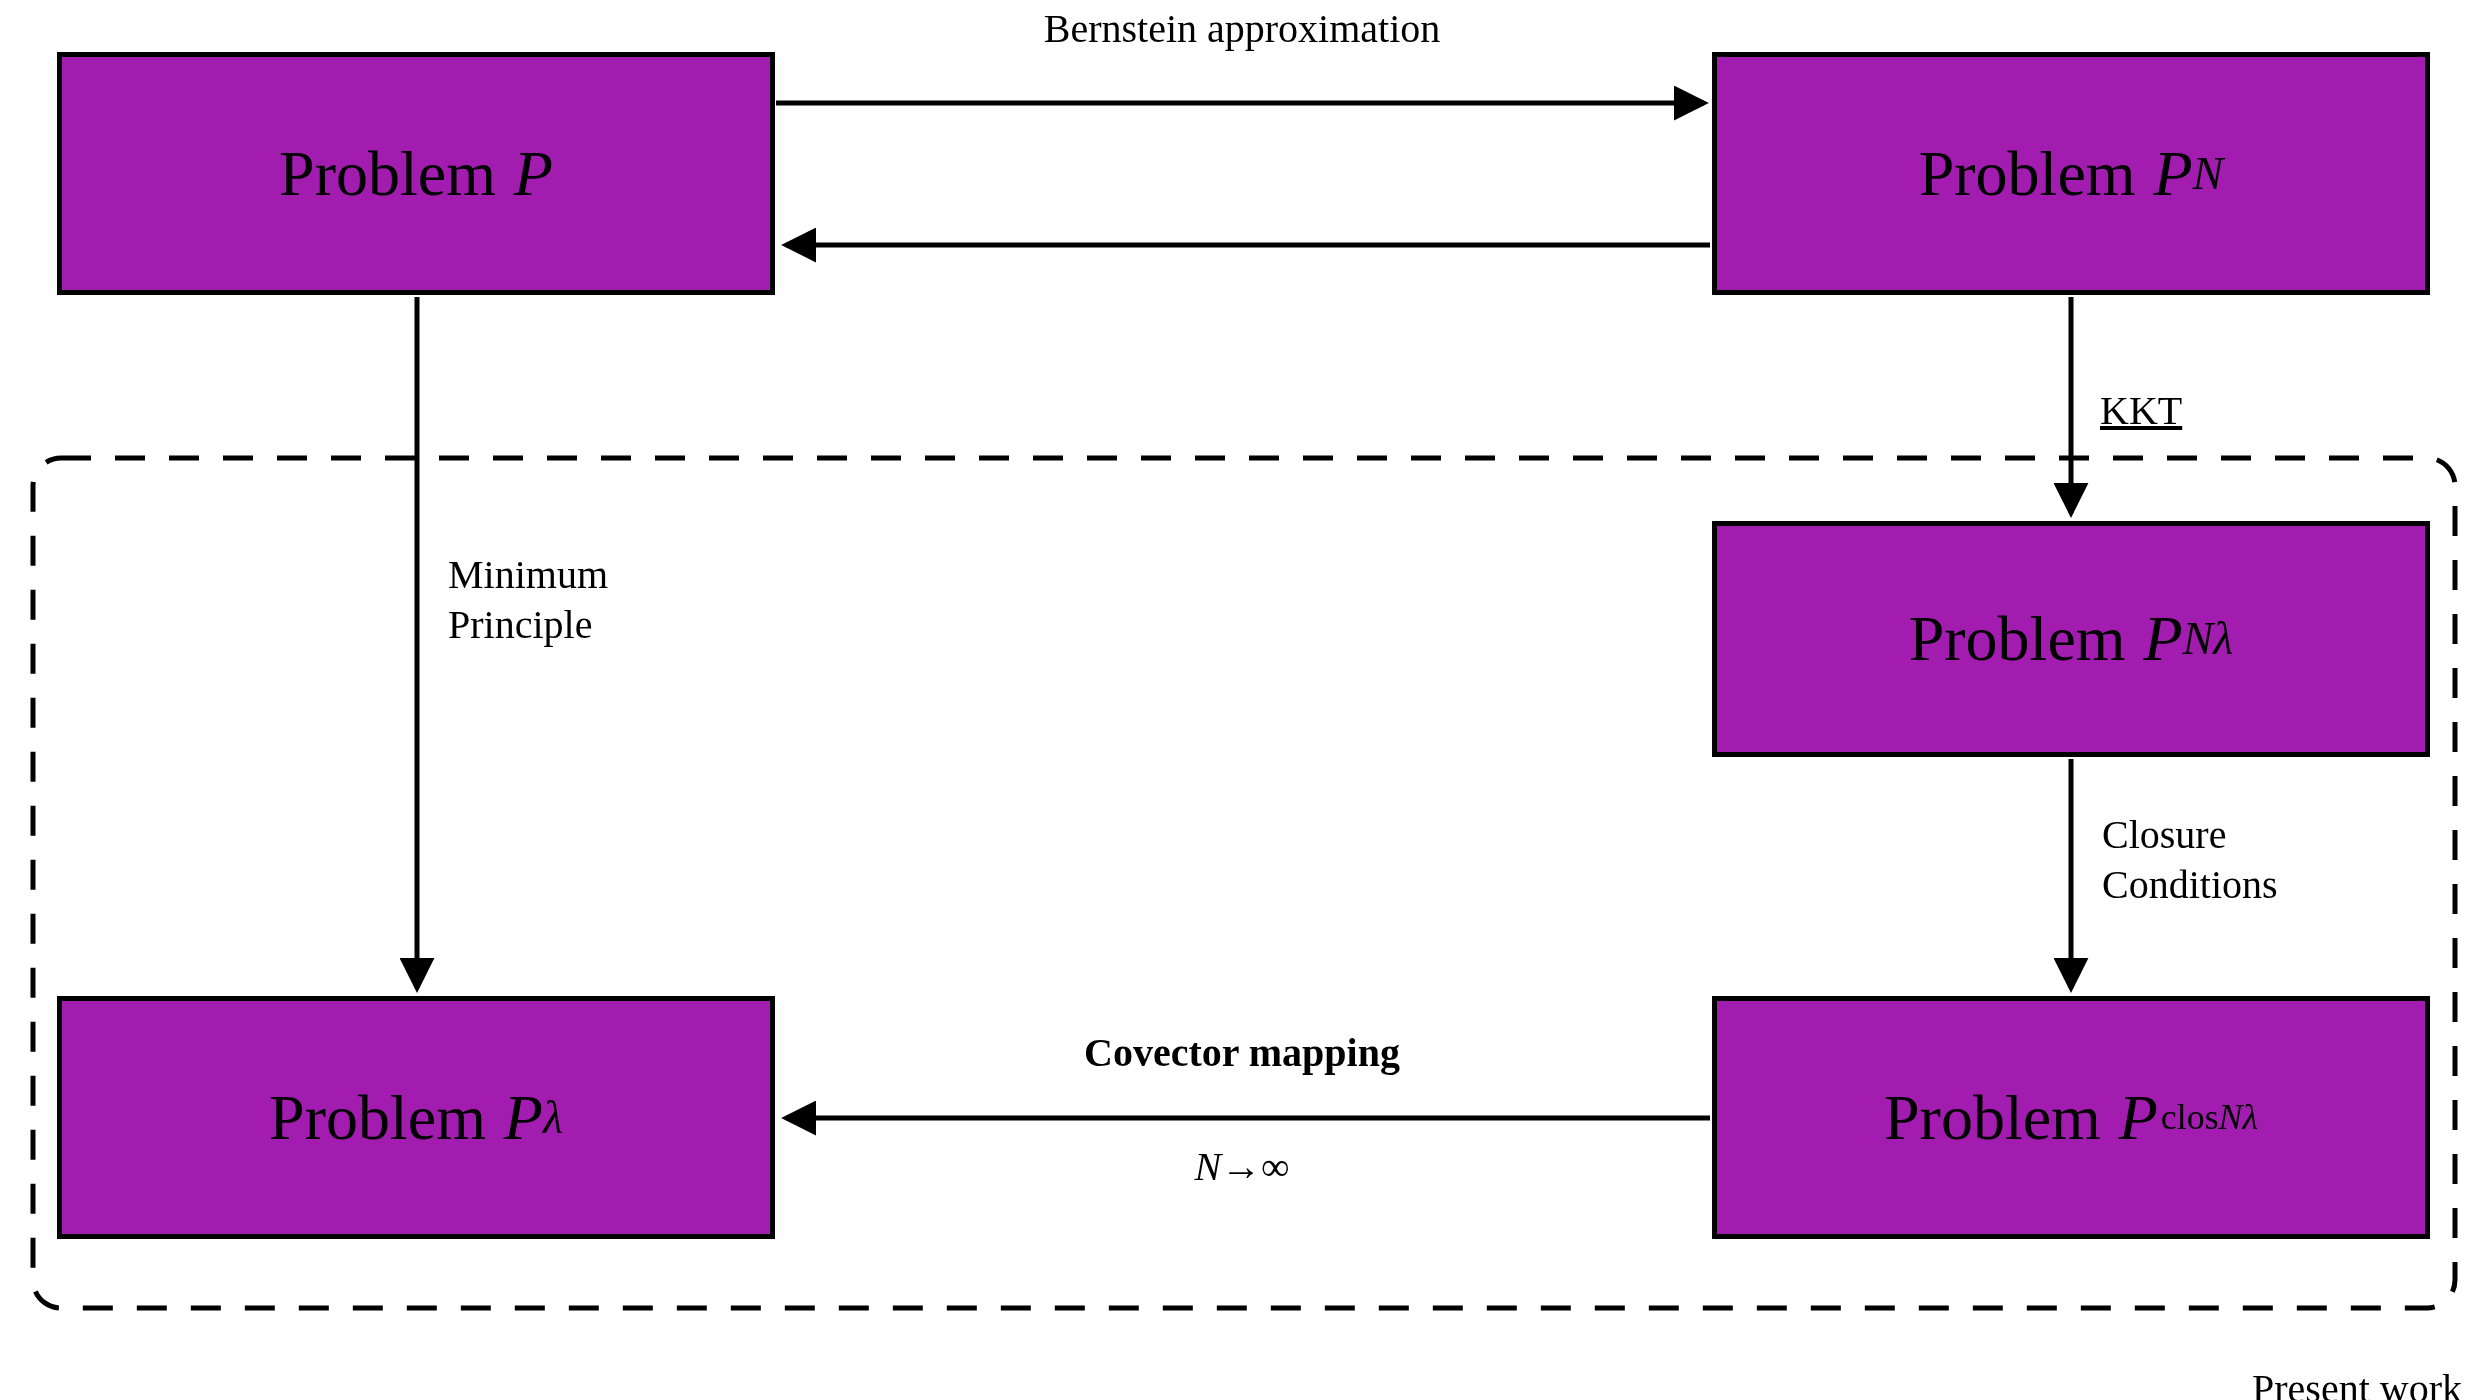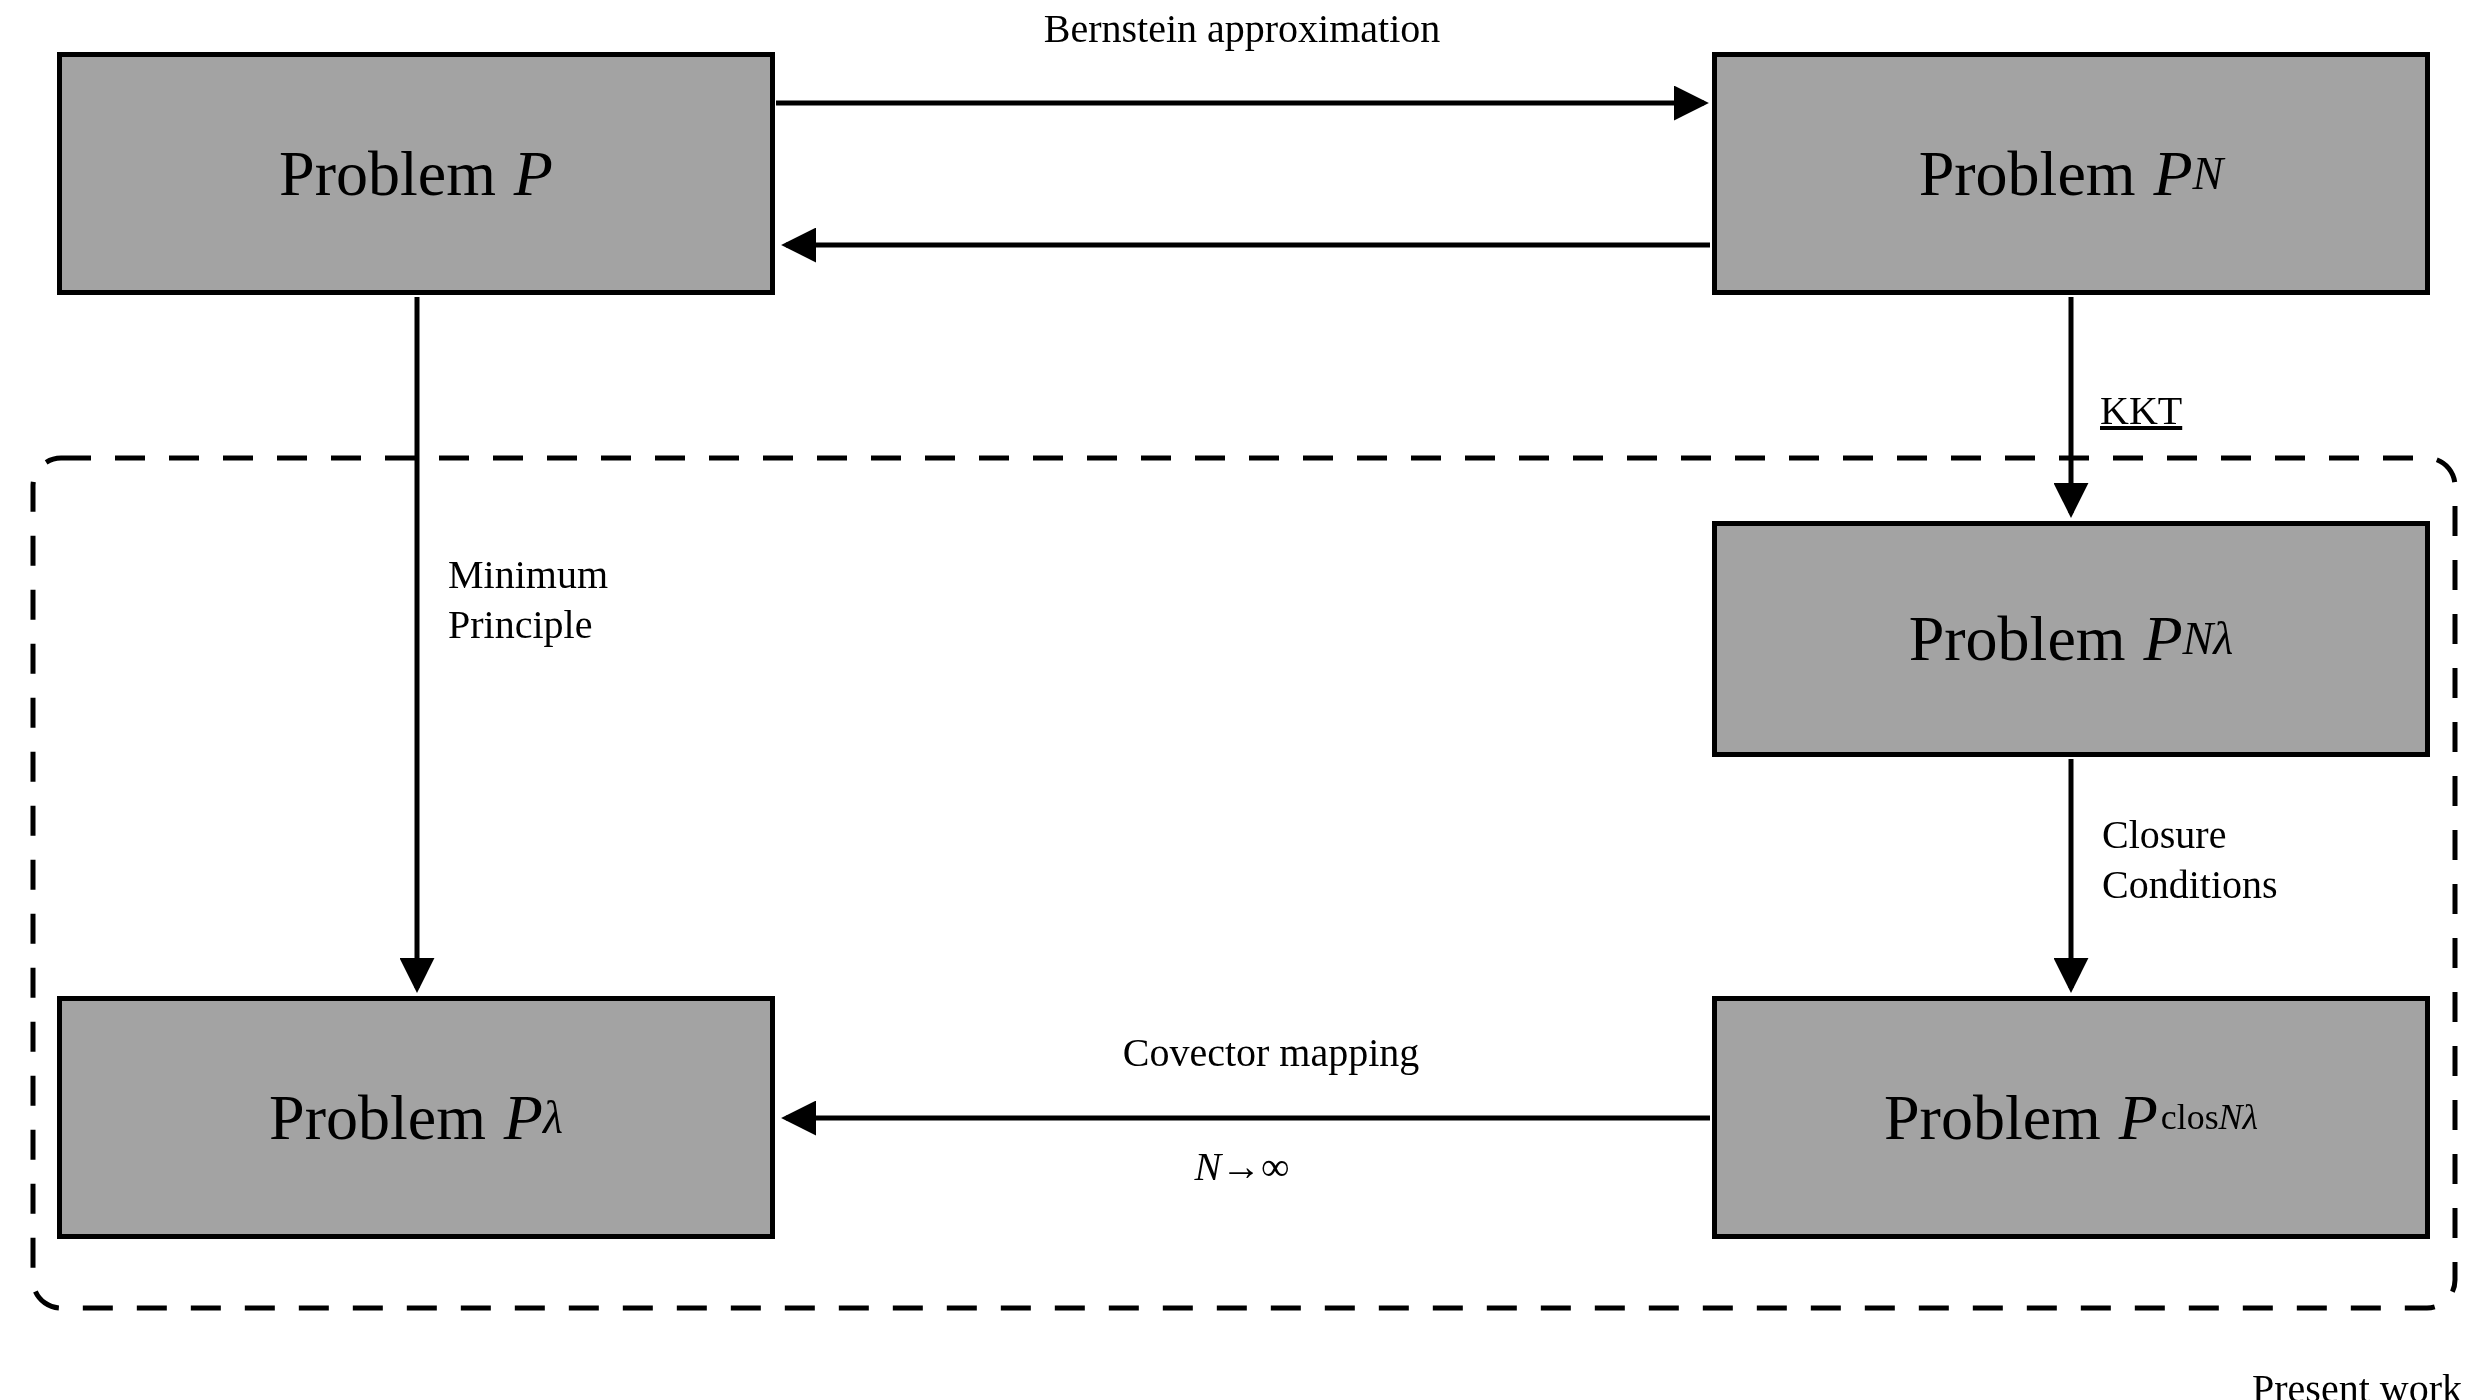--- a/index.html
+++ b/index.html
@@ -19,21 +19,21 @@
   .wires {
     position: absolute;
     left: 0;
     top: 0;
     width: 2485px;
     height: 1400px;
   }
   .node {
     position: absolute;
     box-sizing: border-box;
-    background: #a3a3a3;
+    background: #a21caf;
     border: 5px solid #000000;
     display: flex;
     align-items: center;
     justify-content: center;
     font-size: 64px;
     white-space: nowrap;
   }
   .node-p       { left: 57px;   top: 52px;  width: 718px; height: 243px; }
   .node-pn      { left: 1712px; top: 52px;  width: 718px; height: 243px; }
   .node-pnl     { left: 1712px; top: 521px; width: 718px; height: 236px; }
@@ -63,21 +63,21 @@
     font-size: 40px;
     line-height: 1.26;
     white-space: nowrap;
   }
   .centered { transform: translateX(-50%); }
   .lbl-bernstein   { left: 1242px; top: 4px; }
   .lbl-convergence { left: 1242px; top: 158px; }
   .lbl-kkt         { left: 2100px; top: 386px; text-decoration: underline; }
   .lbl-closure     { left: 2102px; top: 810px; }
   .lbl-minimum     { left: 448px;  top: 550px; }
-  .lbl-covector    { left: 1242px; top: 1028px; font-weight: normal; margin-left: 29px; }
+  .lbl-covector    { left: 1242px; top: 1028px; font-weight: bold; }
   .lbl-nlim        { left: 1242px; top: 1142px; }
   .lbl-present     { right: 23px;  top: 1320px; margin-top: 44px; }
 </style>
 </head>
 <body>
 
 <div class="canvas">
 
   <svg class="wires" viewBox="0 0 2485 1400" xmlns="http://www.w3.org/2000/svg">
     <defs>

